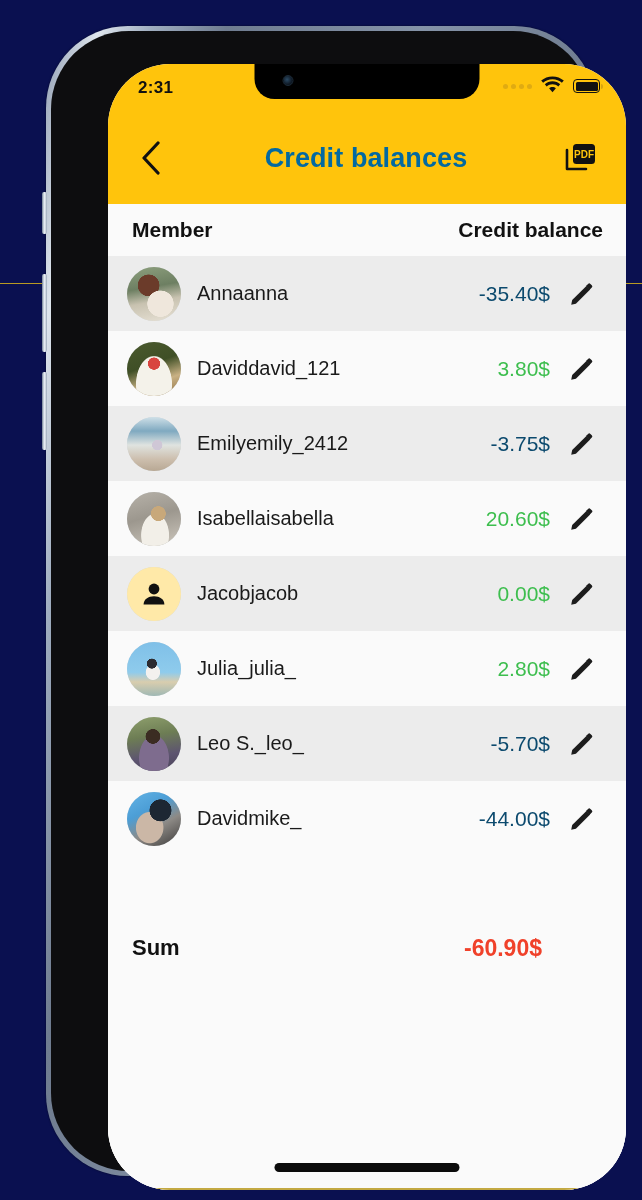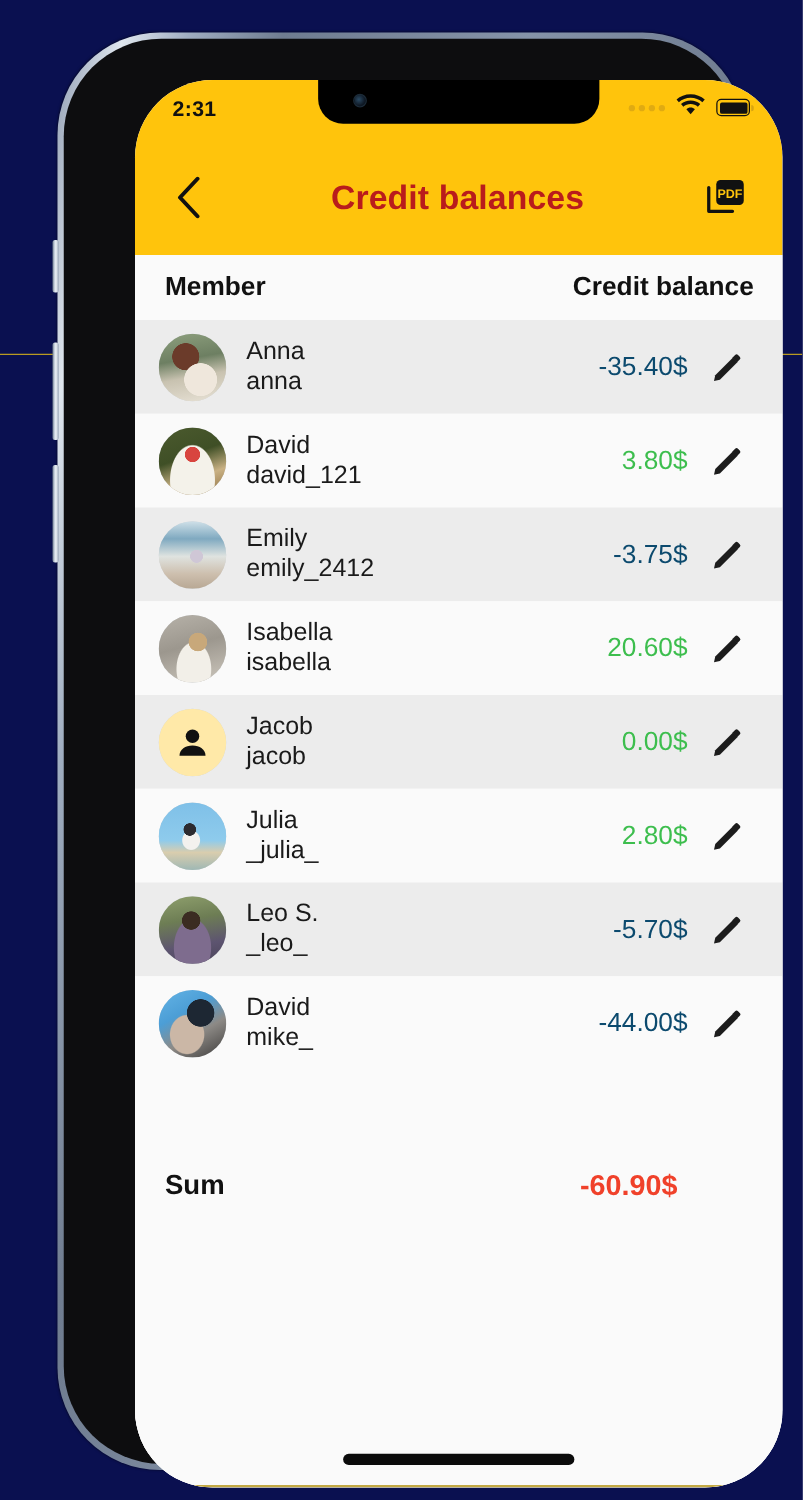--- a/index.html
+++ b/index.html
@@ -172,21 +172,21 @@
     display: flex; align-items: center; justify-content: center;
     cursor: pointer;
     background: transparent;
     border: none;
   }
   #title {
     flex: 1;
     text-align: center;
     font-size: 27px;
     font-weight: bold;
-    color: #b91c1c;
+    color: #0369a1;
     letter-spacing: .1px;
   }
   #pdf-btn {
     width: 46px; height: 46px;
     display: flex; align-items: center; justify-content: center;
     cursor: pointer;
     background: transparent;
     border: none;
   }
 
@@ -229,21 +229,20 @@
   }
   .avatar .ph {
     position: absolute; inset: 0;
     background: #ffe9a8;
     display: flex; align-items: center; justify-content: center;
   }
 
   .names {
     margin-left: 16px;
     display: flex;
-    flex-direction: column;
     justify-content: center;
     line-height: 1.18;
   }
   .names .n1 { font-size: 20px; color: #1a1a1a; }
   .names .n2 { font-size: 20px; color: #1a1a1a; }
 
   .amount {
     margin-left: auto;
     font-size: 21px;
     text-align: right;

